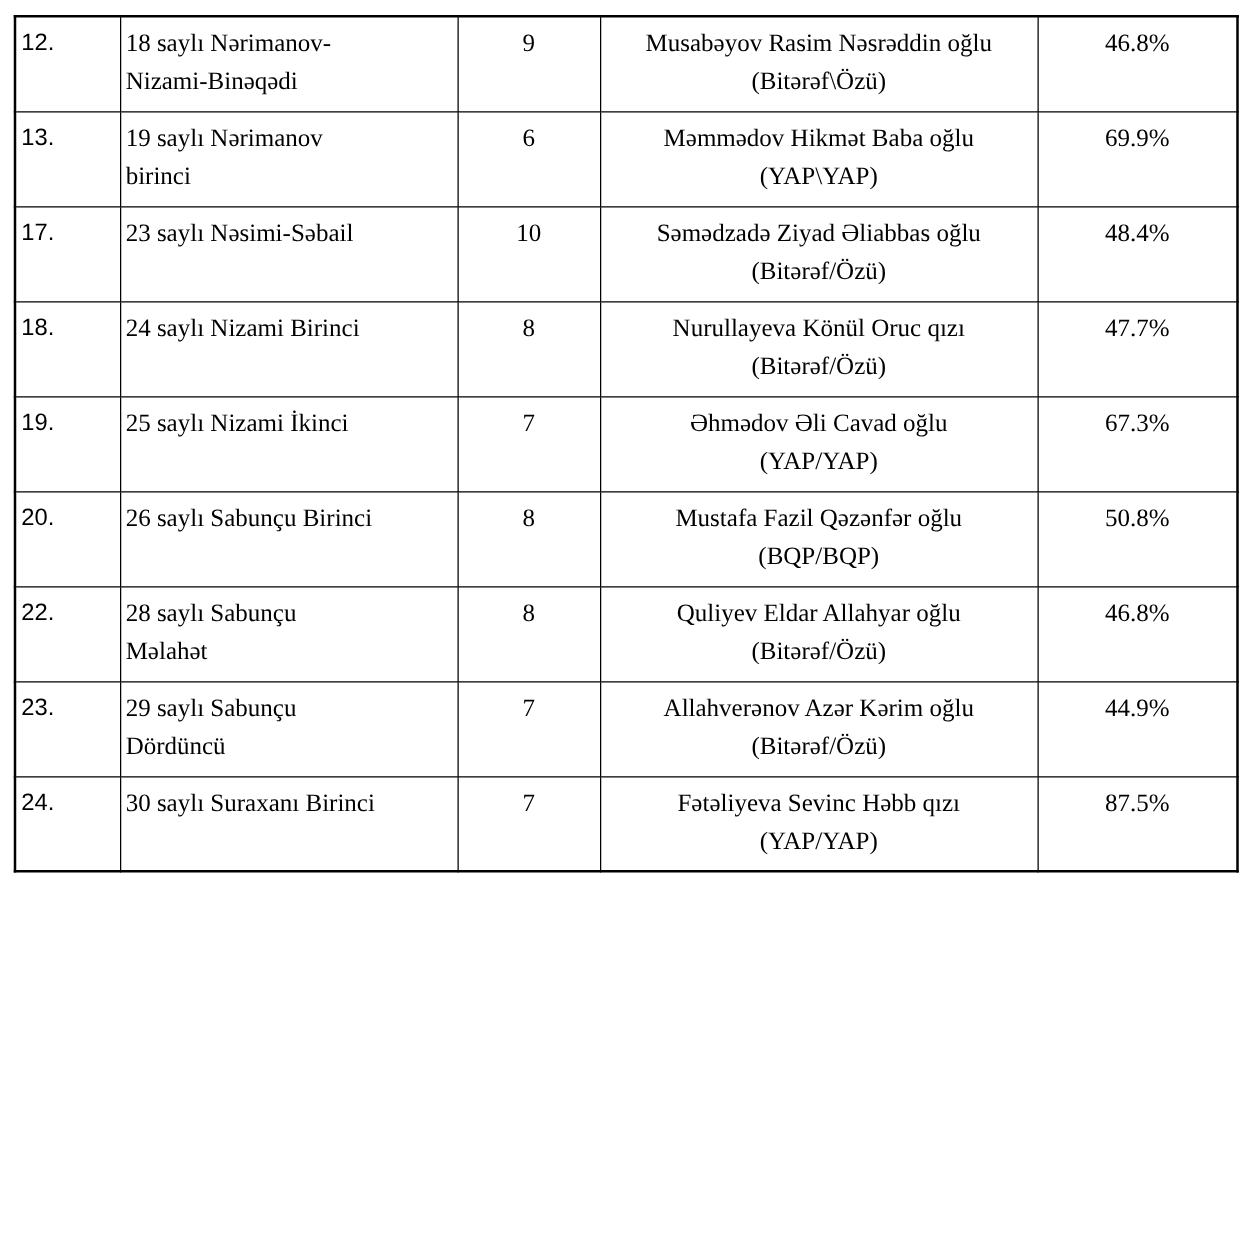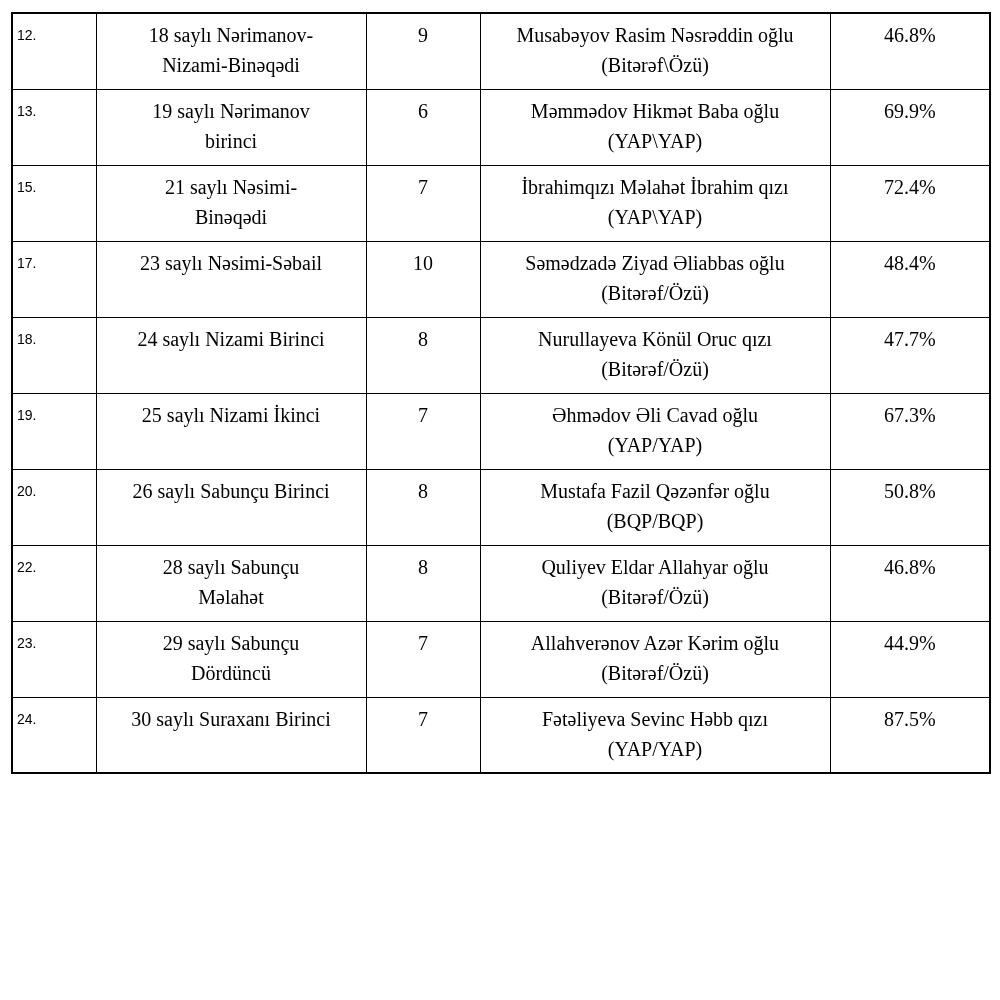--- a/index.html
+++ b/index.html
@@ -35,25 +35,24 @@
     height: 76px;
     box-sizing: border-box;
     line-height: 30px;
     overflow: hidden;
   }
   td.c-no {
     width: 84px;
     text-align: left;
     padding-left: 16px;
     font-family: "Liberation Sans", "DejaVu Sans", sans-serif;
-    font-size: 14px;
+    font-size: 19px;
   }
   td.c-district {
     width: 270px;
-    text-align: center;
   }
   td.c-count {
     width: 114px;
     text-align: center;
   }
   td.c-name {
     width: 350px;
     text-align: center;
     margin-top: 47px;
   }
@@ -101,39 +100,20 @@
           <td class="c-name">
             <div>Məmmədov Hikmət Baba oğlu</div>
             <div>(YAP\YAP)</div>
           </td>
           <td class="c-pct">
             <div>69.9%</div>
           </td>
         </tr>
         <tr>
           <td class="c-no">
-            <div>15.</div>
-          </td>
-          <td class="c-district">
-            <div>21 saylı Nəsimi-</div>
-            <div>Binəqədi</div>
-          </td>
-          <td class="c-count">
-            <div>7</div>
-          </td>
-          <td class="c-name">
-            <div>İbrahimqızı Məlahət İbrahim qızı</div>
-            <div>(YAP\YAP)</div>
-          </td>
-          <td class="c-pct">
-            <div>72.4%</div>
-          </td>
-        </tr>
-        <tr>
-          <td class="c-no">
             <div>17.</div>
           </td>
           <td class="c-district">
             <div>23 saylı Nəsimi-Səbail</div>
           </td>
           <td class="c-count">
             <div>10</div>
           </td>
           <td class="c-name">
             <div>Səmədzadə Ziyad Əliabbas oğlu</div>

